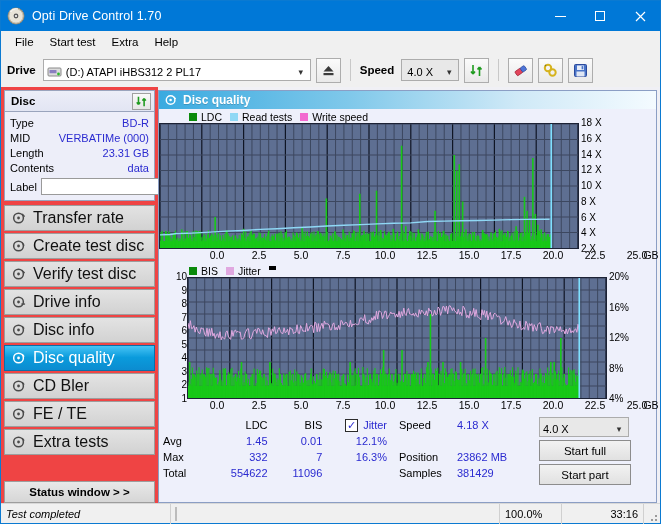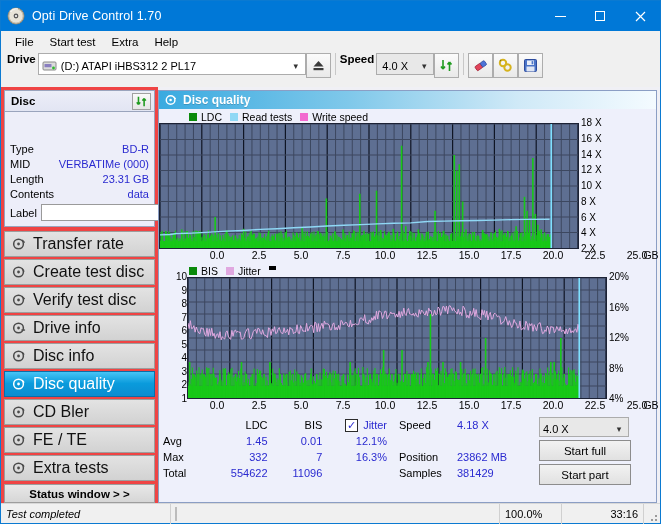--- a/index.html
+++ b/index.html
@@ -40,22 +40,22 @@
 
   
   .menubar {
     height: 22px; background:#f0f0f0; display:flex; align-items:center;
     padding-left: 6px; flex: 0 0 22px; border-bottom: 1px solid #f0f0f0;
   }
   .menu-item { padding: 2px 8px; font-size: 11.5px; color:#000; }
 
   
   .toolbar {
-    height: 34px; background:#f0f0f0; display:flex; align-items:flex-start;
-    padding: 0 6px; flex: 0 0 34px; 
+    height: 34px; background:#f0f0f0; display:flex; align-items:center;
+    padding: 0 6px; flex: 0 0 34px; gap: 5px;
   }
   .tb-label { font-weight: bold; font-size: 11.5px; margin-right: 2px; }
   .combo {
     height: 22px; background:#fff; border:1px solid #acacac;
     display:flex; align-items:center; font-size:11px; padding:3px 2px 0 3px;
     position: relative;
   }
   .combo .chev {
     margin-left:auto; width:14px; text-align:center; font-size:9px; color:#333;
   }
@@ -84,21 +84,21 @@
     display:flex; align-items:center; height: 21px;
     background: linear-gradient(#eceef8,#e2e5f3);
     border-bottom: 1px solid #9aa4bd; padding-left:6px;
   }
   .disc-head .t { font-weight:bold; font-size:11.5px; }
   .disc-head .refresh-btn {
     margin-left:auto; margin-right:3px; width:19px; height:17px;
     background: linear-gradient(#fafafa,#e6e6e6); border:1px solid #a0a0a0;
     display:flex; align-items:center; justify-content:center;
   }
-  .disc-rows { padding: 3px 5px 4px 5px; margin-top: 26px; }
+  .disc-rows { padding: 3px 5px 4px 5px; }
   .drow { display:flex; align-items:center; height:15px; font-size:11px; }
   .drow .k { color:#000; }
   .drow .v { margin-left:auto; color:#2a2ad0; }
   .label-row { display:flex; align-items:center; margin-top:2px; gap:4px; }
   .label-row .k { width: 34px; font-size:11px;}
   .label-input {
     flex:1; height:17px; background:#fff; border:1px solid #9a9a9a;
   }
   .disc-icon-btn {
     width:19px; height:19px; background:linear-gradient(#fafafa,#e6e6e6);

